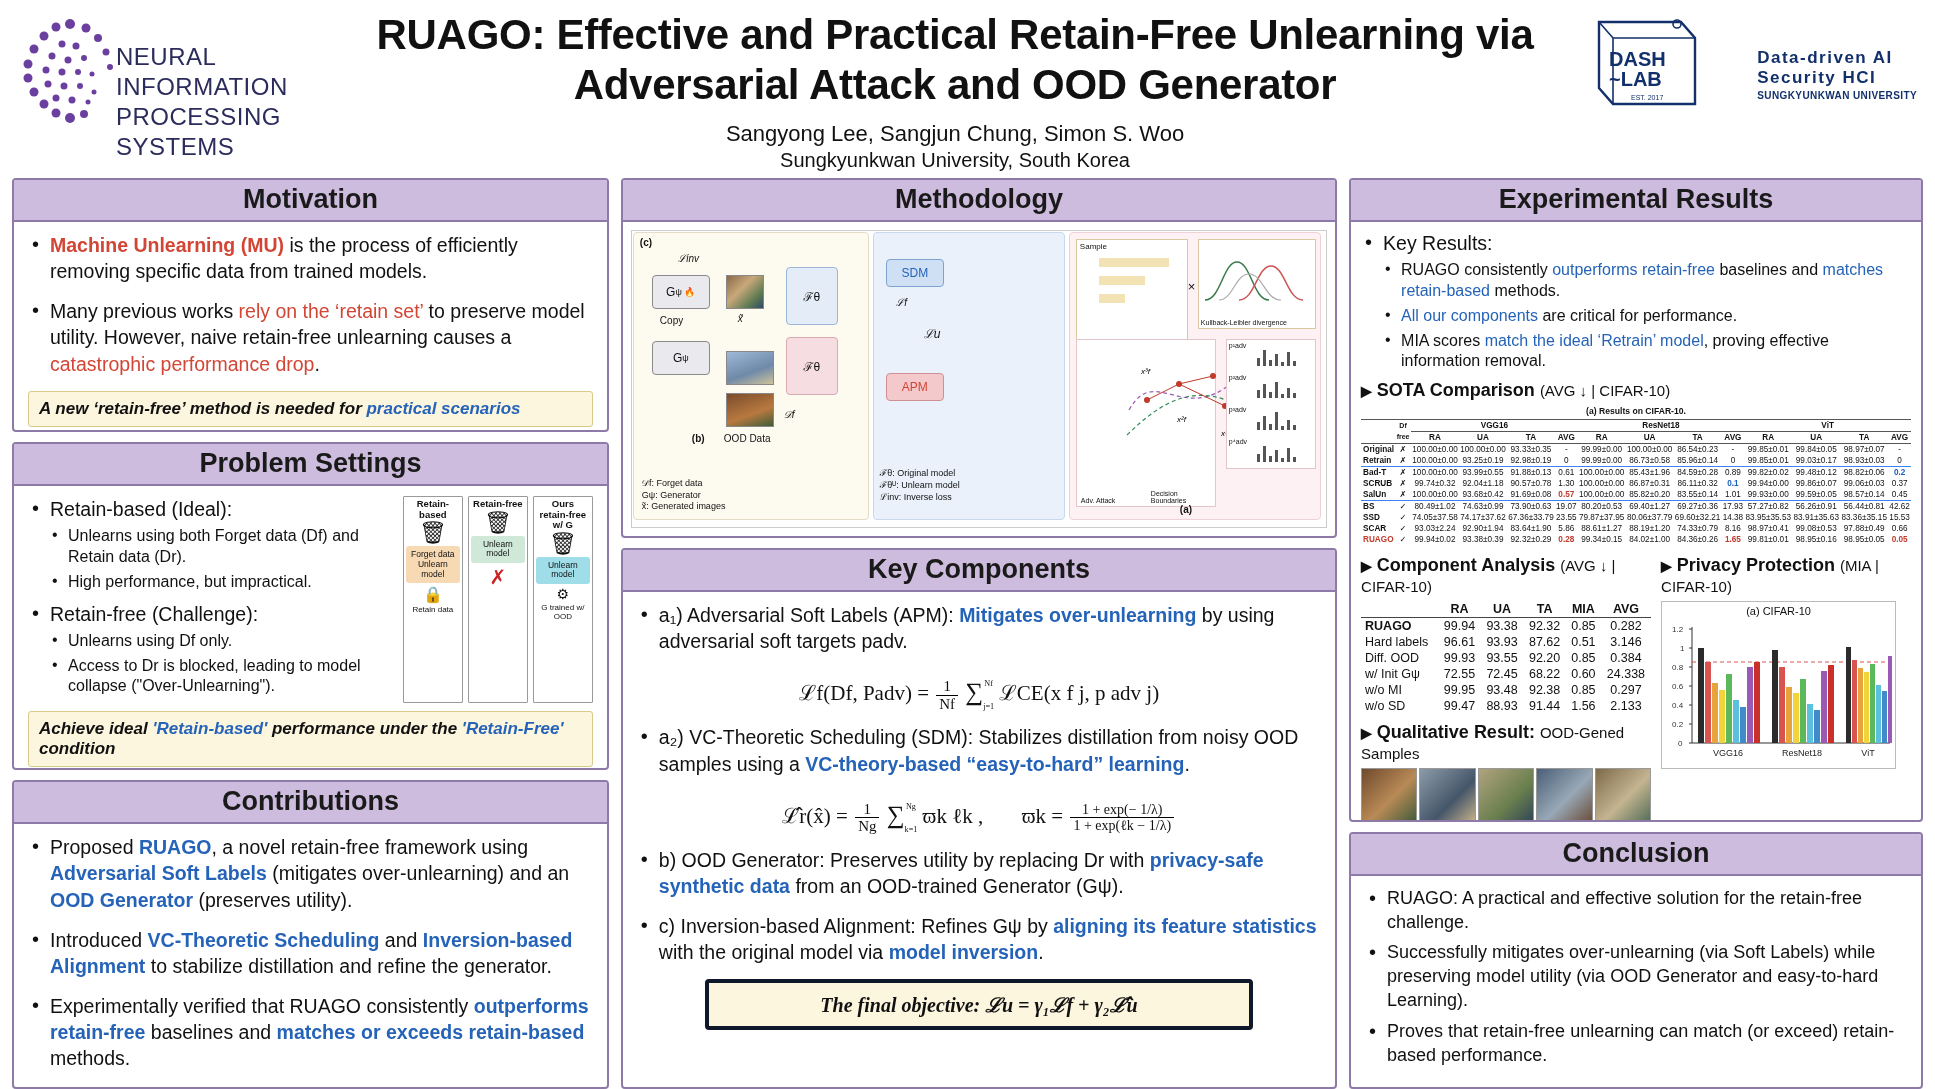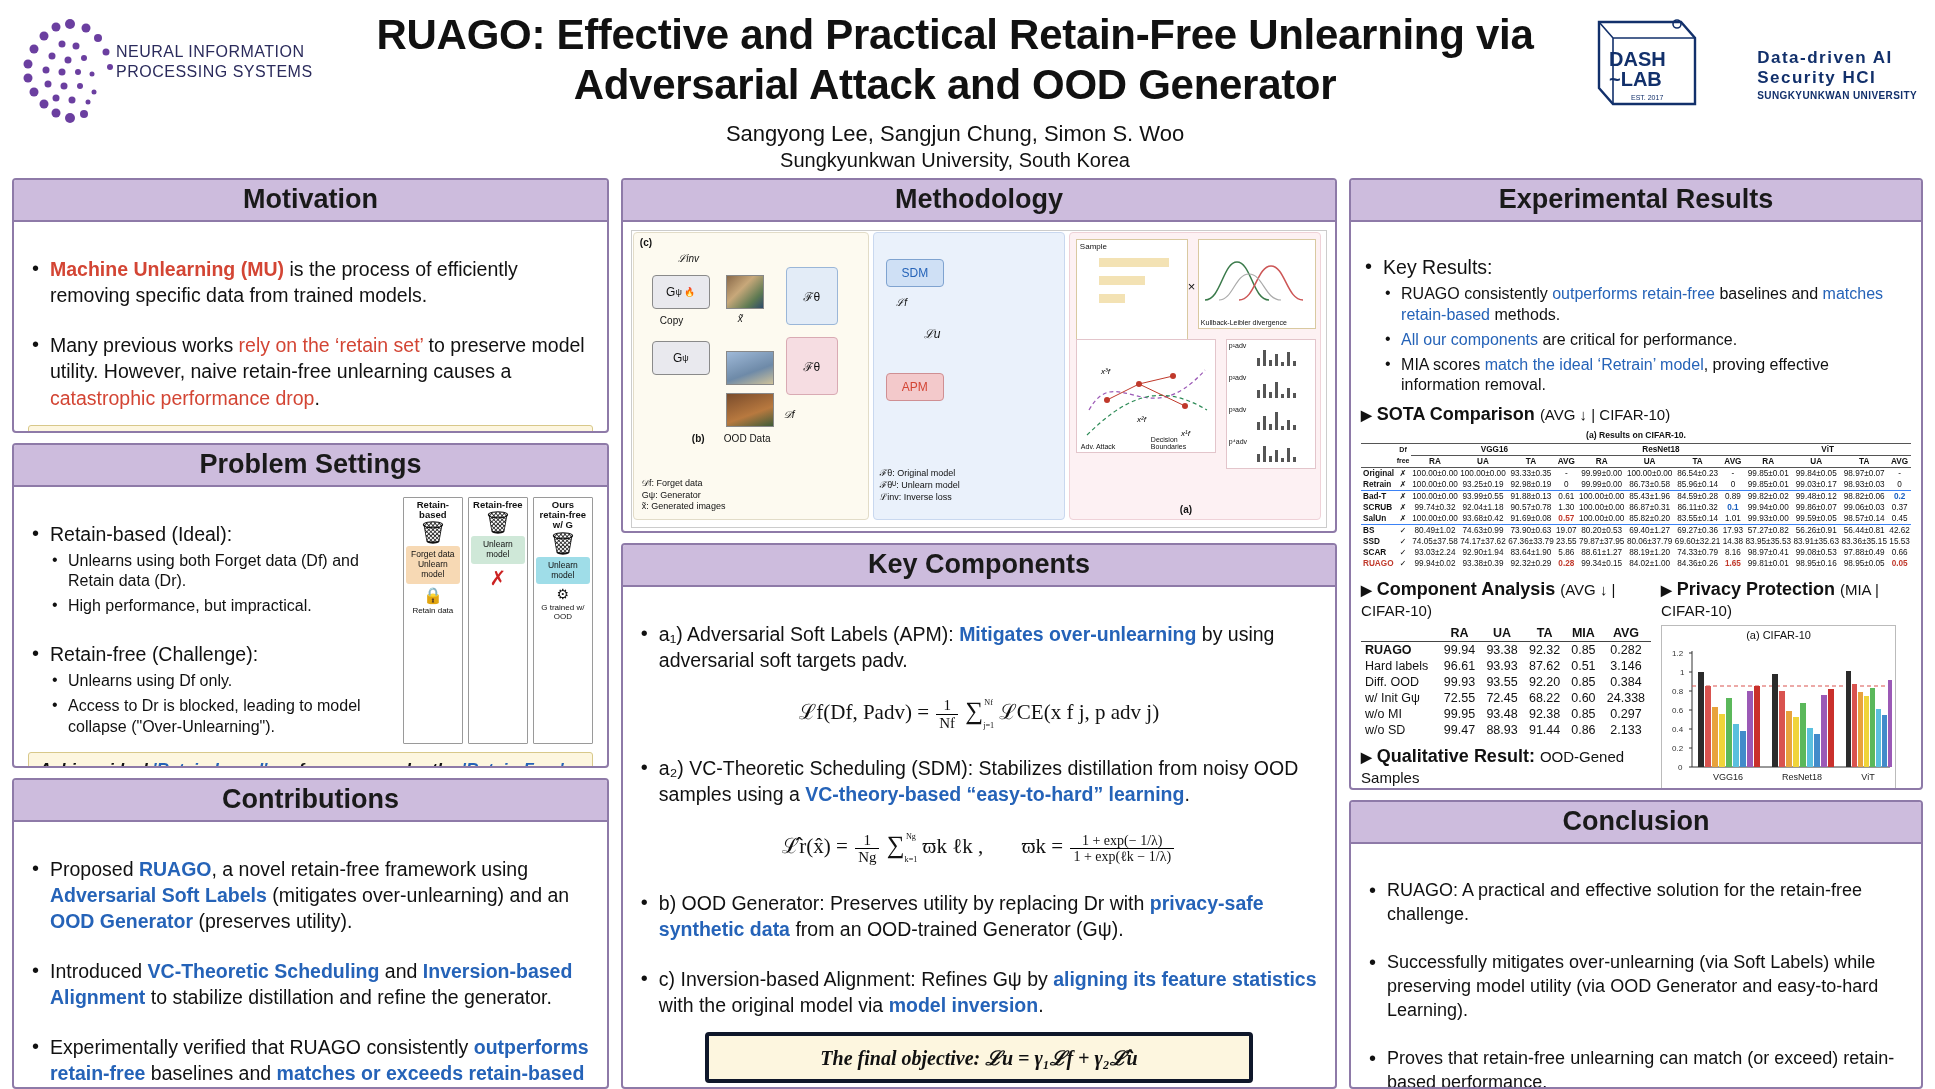--- a/index.html
+++ b/index.html
@@ -9,21 +9,21 @@
     background:#ffffff;
     font-family:"Liberation Sans", sans-serif;
     color:#111;
     overflow:hidden;
     position:relative;
   }
   
   .header { position:relative; height:178px; }
   .neurips-logo { position:absolute; left:18px; top:10px; width:330px; height:125px; }
   .neurips-logo .dots { position:absolute; left:0; top:4px; width:110px; height:118px; }
-  .neurips-logo .txt { position:absolute; left:98px; top:32px; font-size:16px; letter-spacing:.5px; color:#2b2b5c; line-height:1.25; font-weight:400; }
+  .neurips-logo .txt { position:absolute; left:98px; top:32px; font-size:24px; letter-spacing:.5px; color:#2b2b5c; line-height:1.25; font-weight:400; }
   .title-block { position:absolute; left:320px; top:10px; width:1270px; text-align:center; }
   .title-block h1 { margin:0; font-size:42px; line-height:1.18; font-weight:bold; color:#111; letter-spacing:-0.3px; }
   .authors { margin-top:12px; font-size:22px; color:#111; }
   .affil { font-size:20px; color:#111; margin-top:2px; }
   .dash-lab { position:absolute; right:230px; top:14px; width:120px; height:112px; }
   .sku { position:absolute; right:18px; top:48px; text-align:left; }
   .sku .l1 { font-size:17px; font-weight:bold; letter-spacing:1.5px; color:#12306b; }
   .sku .l2 { font-size:10px; font-weight:bold; letter-spacing:.4px; color:#12306b; margin-top:2px;}
 
   
@@ -34,21 +34,21 @@
   .col3 { width:577px; }
 
   .panel { border:2px solid #8e7aa8; border-radius:4px; background:#fff; overflow:hidden; }
   .panel > .ph {
     background:#cdbcdd; text-align:center; font-size:27px; font-weight:bold; color:#1a1a1a;
     padding:4px 0 5px 0; border-bottom:2px solid #8e7aa8;
   }
   .pb { padding:10px 14px 12px 14px; }
 
   ul.bul { margin:0; padding:0; list-style:none; }
-  ul.bul > li { position:relative; padding-left:22px; margin-bottom:14px; font-size:19.5px; line-height:1.34;margin-top:24px; }
+  ul.bul > li { position:relative; padding-left:22px; margin-bottom:14px; font-size:19.5px; line-height:1.34; }
   ul.bul > li:before { content:"•"; position:absolute; left:4px; top:-1px; font-size:20px; }
   ul.sub { margin:4px 0 0 0; padding:0; list-style:none; }
   ul.sub > li { position:relative; padding-left:18px; margin:4px 0; font-size:16px; line-height:1.3; }
   ul.sub > li:before { content:"•"; position:absolute; left:2px; top:-1px; }
 
   .red { color:#d34534; }
   .blue { color:#2563b8; }
   .bluebold { color:#2563b8; font-weight:bold; }
 
   .callout {
@@ -361,21 +361,21 @@
             <div style="position:absolute; left:128px; top:6px; width:118px; height:90px; background:#fff; border:1px solid #d9c9a0;">
               <svg viewBox="0 0 118 70" style="position:absolute; left:0; top:4px; width:118px; height:70px;">
                 <path d="M6 56 C22 56 24 18 38 18 C52 18 54 56 70 56" fill="none" stroke="#3a7a4a" stroke-width="1.5"></path>
                 <path d="M40 56 C56 56 58 22 72 22 C86 22 88 56 104 56" fill="none" stroke="#cc5555" stroke-width="1.5"></path>
                 <path d="M20 56 C34 56 36 30 50 30 C64 30 66 56 82 56" fill="none" stroke="#aaaaaa" stroke-width="1.2"></path>
               </svg>
               <div class="lbl" style="left:2px; bottom:2px; font-size:7px;">Kullback-Leibler divergence</div>
             </div>
             <div style="position:absolute; left:118px; top:46px; font-size:13px;">×</div>
 
-            <div style="position:absolute; left:6px; top:106px; width:140px; height:114px; background:#fff; border:1px solid #e3c5cb;">
+            <div style="position:absolute; left:6px; top:106px; width:140px; height:168px; background:#fff; border:1px solid #e3c5cb;padding-left:40px;">
               <svg viewBox="0 0 140 110" style="width:140px;height:110px;">
                 <path d="M12 70 C40 20 70 95 128 30" fill="none" stroke="#9b59b6" stroke-width="1.2" stroke-dasharray="4 3"></path>
                 <path d="M10 95 C46 60 80 40 130 70" fill="none" stroke="#2e8b57" stroke-width="1.2" stroke-dasharray="4 3"></path>
                 <circle cx="30" cy="60" r="3" fill="#c0392b"></circle>
                   <circle cx="62" cy="44" r="3" fill="#c0392b"></circle>
                 <circle cx="96" cy="36" r="3" fill="#c0392b"></circle>
                   <circle cx="108" cy="66" r="3" fill="#c0392b"></circle>
                 <line x1="30" y1="60" x2="62" y2="44" stroke="#c0392b" stroke-width="1"></line>
                 <line x1="62" y1="44" x2="96" y2="36" stroke="#c0392b" stroke-width="1"></line>
                 <line x1="62" y1="44" x2="108" y2="66" stroke="#c0392b" stroke-width="1"></line>
@@ -732,21 +732,21 @@
                     <td>93.48</td>
                     <td>92.38</td>
                     <td>0.85</td>
                     <td>0.297</td>
                   </tr>
                 <tr>
                     <td class="name" style="font-weight:normal">w/o SD</td>
                     <td>99.47</td>
                     <td>88.93</td>
                     <td>91.44</td>
-                    <td>0.86</td>
+                    <td>1.56</td>
                     <td>2.133</td>
                   </tr>
               </tbody>
             </table>
 
             <div class="sec-head">
               <span class="tri">▶</span>
               <span>Qualitative Result:</span>
               <span class="small"> OOD-Gened Samples</span>
             </div>

